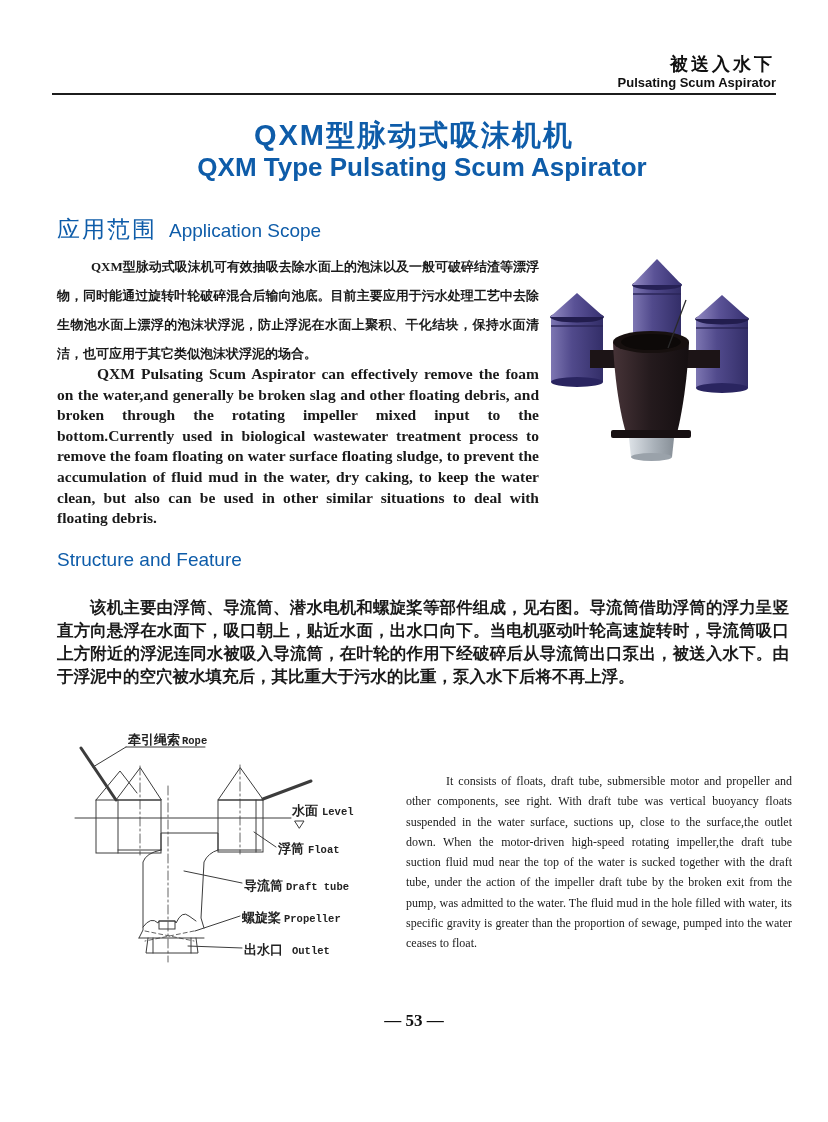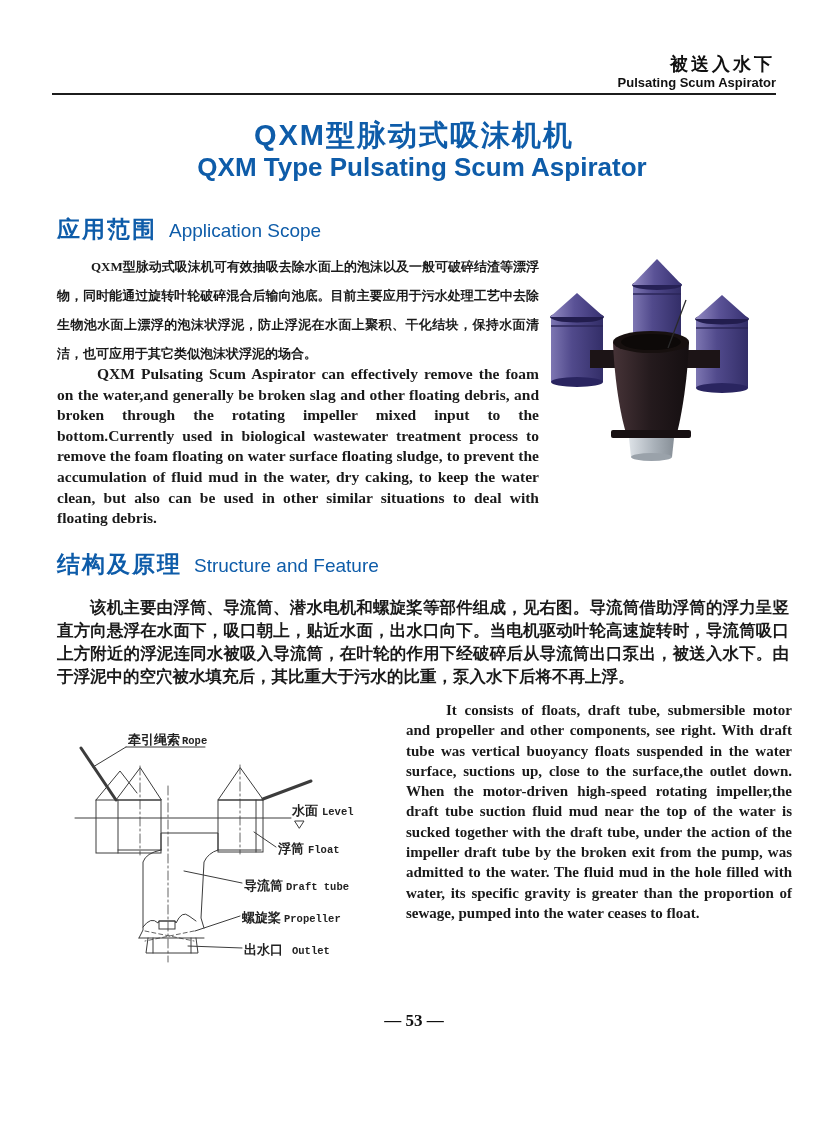--- a/index.html
+++ b/index.html
@@ -13,34 +13,34 @@
   .hdr-rule{position:absolute;top:93px;left:52px;right:52px;height:2px;background:#1c1c1c;}
   
   .title-zh{position:absolute;top:116px;left:0;width:100%;text-align:center;
             font-family:"Liberation Sans",sans-serif;font-weight:bold;font-size:29px;
             letter-spacing:2px;color:#0e5ca9;}
   .title-en{position:absolute;top:152px;left:0;width:100%;text-align:center;
             font-family:"Liberation Sans",sans-serif;font-weight:bold;font-size:26px;
             color:#0e5ca9;padding-left:8px;}
   
   .sec-head{position:absolute;left:57px;display:flex;align-items:baseline;gap:12px;color:#0e5ca9;}
-  .sec-head .zh{font-family:"Liberation Sans",sans-serif;font-weight:bold;font-size:23px;letter-spacing:2px;}
+  .sec-head .zh{font-family:"Liberation Sans",sans-serif;font-weight:normal;font-size:23px;letter-spacing:2px;}
   .sec-head .en{font-family:"Liberation Sans",sans-serif;font-weight:normal;font-size:19px;}
   #sec1-head{top:214px;}
   #sec2-head{top:549px;}
   
   .para{ text-align:justify; }
   #p1-zh{position:absolute;left:57px;top:252px;width:482px;font-size:13px;line-height:29px;
          font-weight:bold;text-indent:34px;}
   #p1-en{position:absolute;left:57px;top:364px;width:482px;font-size:15.5px;line-height:20.6px;
          font-weight:bold;text-indent:40px;}
   #p2-zh{position:absolute;left:57px;top:596px;width:732px;font-size:16.5px;line-height:23px;
          font-weight:bold;text-indent:33px;}
-  #p2-en{position:absolute;left:406px;top:700px;width:386px;font-size:15px;line-height:20.3px;
-         font-weight:bold;text-indent:40px;}
+  #p2-en{position:absolute;left:406px;top:771px;width:386px;font-size:12px;line-height:20.3px;
+         font-weight:normal;text-indent:40px;}
   
   #photo{position:absolute;left:528px;top:250px;width:265px;height:255px;}
   #diagram{position:absolute;left:58px;top:720px;width:302px;height:252px;}
   
   .page-num{position:absolute;top:1011px;left:0;width:100%;text-align:center;
             font-size:17px;font-weight:bold;color:#111;}
   svg text{user-select:none;}
   .dlab-zh{font-family:"Liberation Sans",sans-serif;font-weight:bold;font-size:13px;fill:#222;}
   .dlab-en{font-family:"Liberation Mono",monospace;font-weight:bold;font-size:10.5px;fill:#222;}
 </style>
@@ -120,21 +120,20 @@
         <ellipse cx="123" cy="92" rx="30" ry="8" fill="#0d0908"></ellipse>
         <rect x="83" y="180" width="80" height="8" rx="2" fill="#171012"></rect>
         <path d="M101,188 L146,188 L144,207 L103,207 Z" fill="url(#silverG)"></path>
         <ellipse cx="123.5" cy="207" rx="20.5" ry="4" fill="#9aa2aa"></ellipse>
         <line x1="140" y1="98" x2="158" y2="50" stroke="#2a2a2a" stroke-width="1.3"></line>
       </g>
     </svg>
   </div>
 
   <div class="sec-head" id="sec2-head">
-    <span class="zh">结构及原理</span>
     <span class="en">Structure and Feature</span>
   </div>
   <div class="para" id="p2-zh">该机主要由浮筒、导流筒、潜水电机和螺旋桨等部件组成，见右图。导流筒借助浮筒的浮力呈竖直方向悬浮在水面下，吸口朝上，贴近水面，出水口向下。当电机驱动叶轮高速旋转时，导流筒吸口上方附近的浮泥连同水被吸入导流筒，在叶轮的作用下经破碎后从导流筒出口泵出，被送入水下。由于浮泥中的空穴被水填充后，其比重大于污水的比重，泵入水下后将不再上浮。</div>
 
   <div id="diagram">
     <svg width="302" height="252" viewBox="0 0 302 252" stroke-linecap="round">
       <g fill="none" stroke="#3c3c3c" stroke-width="1">
 
         <line x1="68" y1="27" x2="147" y2="27"></line>
         <line x1="68" y1="27" x2="35" y2="47"></line>

